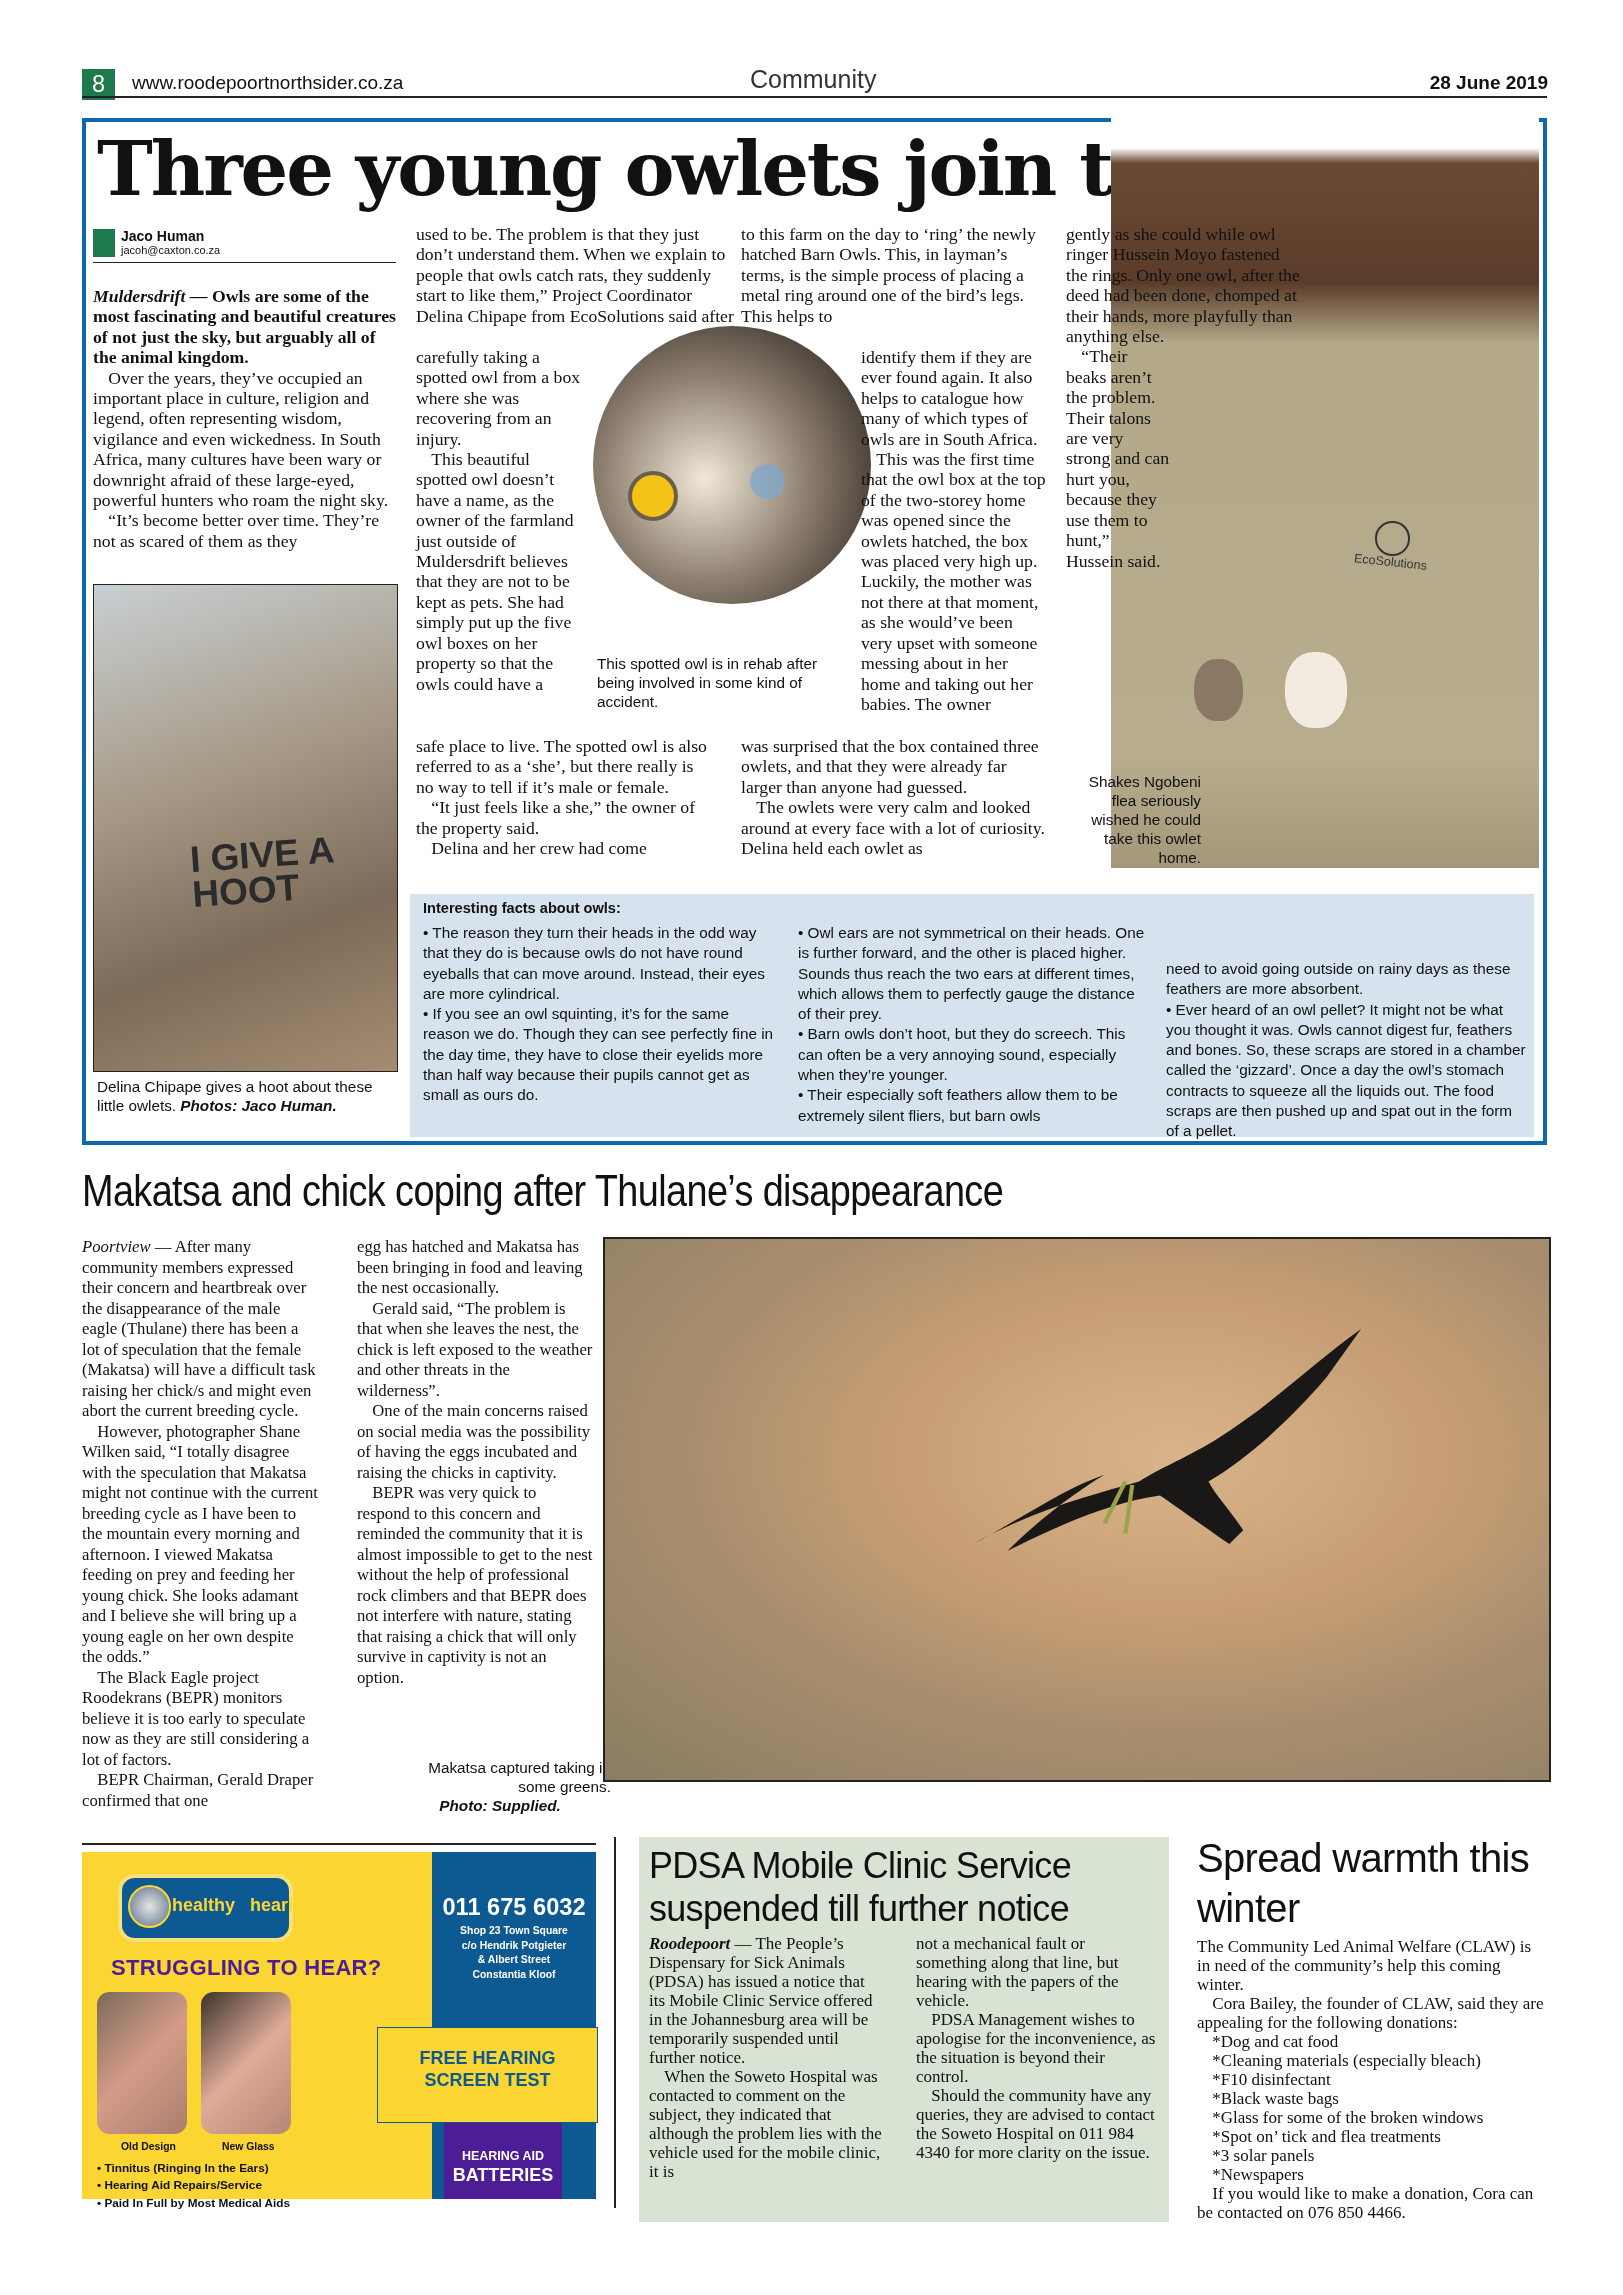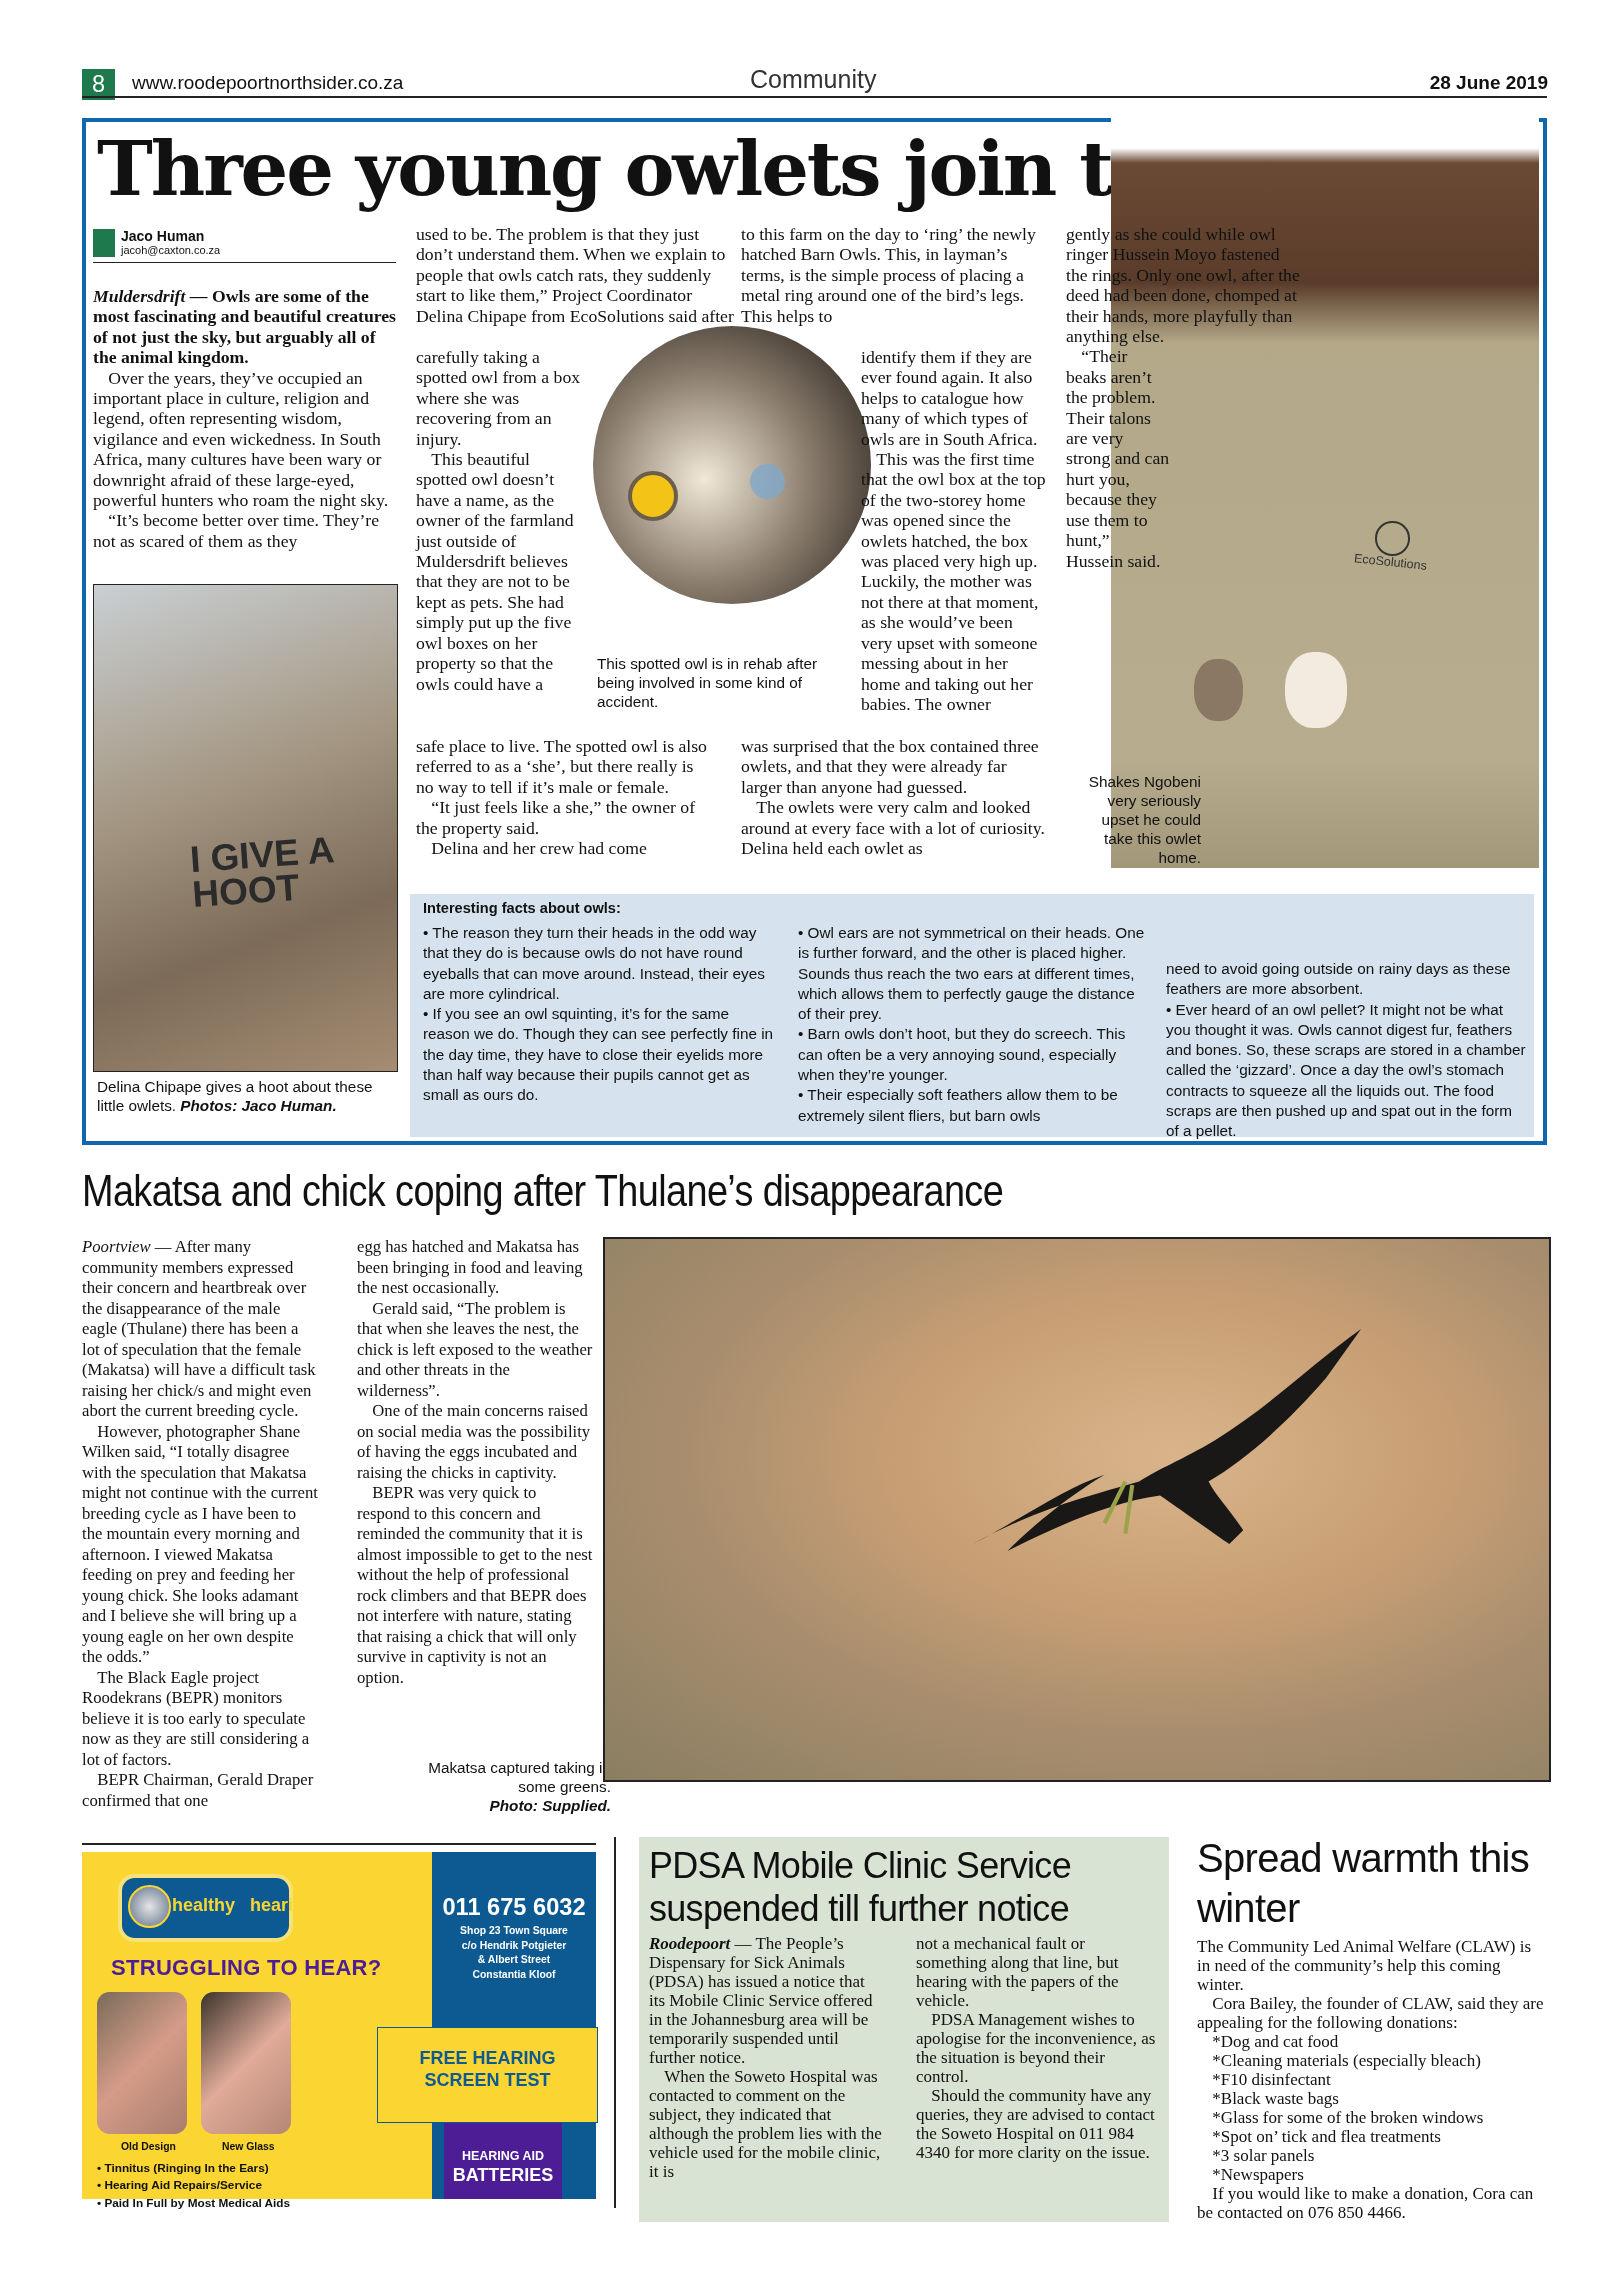--- a/index.html
+++ b/index.html
@@ -115,21 +115,21 @@
 <div class="photo photo-man">
   <div class="abs" style="left:264px; top:403px; width:30.5px; height:30.5px; border-radius:50%; border:2.1px solid #333;"></div>
   <div class="abs sans" style="left:243px; top:437px; font-size:12.5px; color:#333; transform:rotate(6deg);">EcoSolutions</div>
   <div class="abs" style="left:174px; top:534px; width:62px; height:76px; border-radius:45%; background:#f3ebe0;"></div>
   <div class="abs" style="left:83px; top:541px; width:49px; height:62px; border-radius:45%; background:#8a7865;"></div>
 </div>
 <div class="col body-text" style="left:1066px; top:224px; width:236px;">
   <p>gently as she could while owl ringer Hussein Moyo fastened the rings. Only one owl, after the deed had been done, chomped at their hands, more playfully than anything else.</p>
   <p class="indent" style="width:104px;">“Their beaks aren’t the problem. Their talons are very strong and can hurt you, because they use them to hunt,” Hussein said.</p>
 </div>
-<div class="abs caption" style="left:1069px; top:772px; width:132px; text-align:right;">Shakes Ngobeni very seriously upset he could take this owlet home.</div>
+<div class="abs caption" style="left:1069px; top:772px; width:132px; text-align:right;">Shakes Ngobeni flea seriously wished he could take this owlet home.</div>
 
 <div class="abs facts"></div>
 <div class="abs facts-title sans">Interesting facts about owls:</div>
 <div class="abs facts-text" style="left:423px; top:923px; width:354px;">
   <p>•  The reason they turn their heads in the odd way that they do is because owls do not have round eyeballs that can move around. Instead, their eyes are more cylindrical.</p>
   <p>•  If you see an owl squinting, it’s for the same reason we do. Though they can see perfectly fine in the day time, they have to close their eyelids more than half way because their pupils cannot get as small as ours do.</p>
 </div>
 <div class="abs facts-text" style="left:798px; top:923px; width:347px;">
   <p>•  Owl ears are not symmetrical on their heads. One is further forward, and the other is placed higher. Sounds thus reach the two ears at different times, which allows them to perfectly gauge the distance of their prey.</p>
   <p>•  Barn owls don’t hoot, but they do screech. This can often be a very annoying sound, especially when they’re younger.</p>
@@ -148,21 +148,21 @@
   <p class="indent">BEPR Chairman, Gerald Draper confirmed that one</p>
 </div>
 <div class="col body-text" style="left:357px; top:1237px; width:236px; font-size:16.7px; line-height:20.5px;">
   <p>egg has hatched and Makatsa has been bringing in food and leaving the nest occasionally.</p>
   <p class="indent">Gerald said, “The problem is that when she leaves the nest, the chick is left exposed to the weather and other threats in the wilderness”.</p>
   <p class="indent">One of the main concerns raised on social media was the possibility of having the eggs incubated and raising the chicks in captivity.</p>
   <p class="indent">BEPR was very quick to respond to this concern and reminded the community that it is almost impossible to get to the nest without the help of professional rock climbers and that BEPR does not interfere with nature, stating that raising a chick that will only survive in captivity is not an option.</p>
 </div>
 <div class="abs caption" style="left:389px; top:1758px; width:222px; text-align:right;">
   <div>Makatsa captured taking in some greens.</div>
-  <div style="font-weight:bold; font-style:italic;">Photo: Supplied.</div>
+  <div style="font-weight:bold; font-style:italic;text-align:center;">Photo: Supplied.</div>
 </div>
 <div class="abs photo-eagle">
   <svg class="eagle-shape" viewBox="0 0 600 340">
     <path d="M590 10 C520 60 460 120 380 170 C330 200 300 210 270 230 C200 250 120 270 30 320 C90 290 160 240 220 220 C170 250 120 290 80 330 C160 290 230 260 300 250 C330 270 370 300 400 320 L420 300 C400 270 380 250 370 230 C420 200 480 150 540 80 Z" fill="#1a1816"></path>
     <path d="M250 230 l-30 60 M260 235 l-10 70" stroke="#9aa24a" stroke-width="6"></path>
   </svg>
 </div>
 
 <div class="abs bottom-rule"></div>
 <div class="abs ad"></div>

